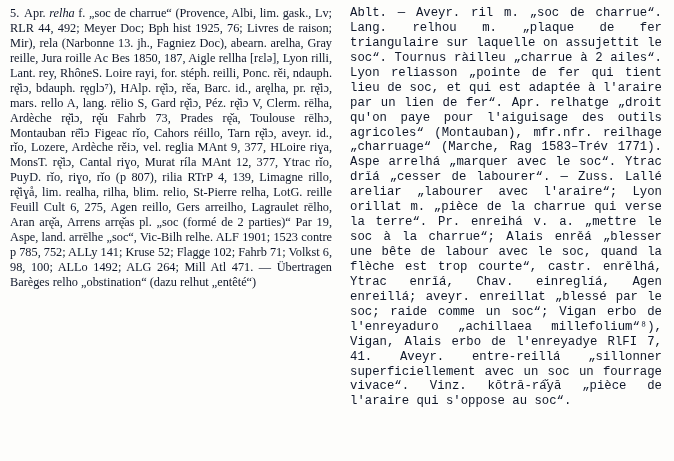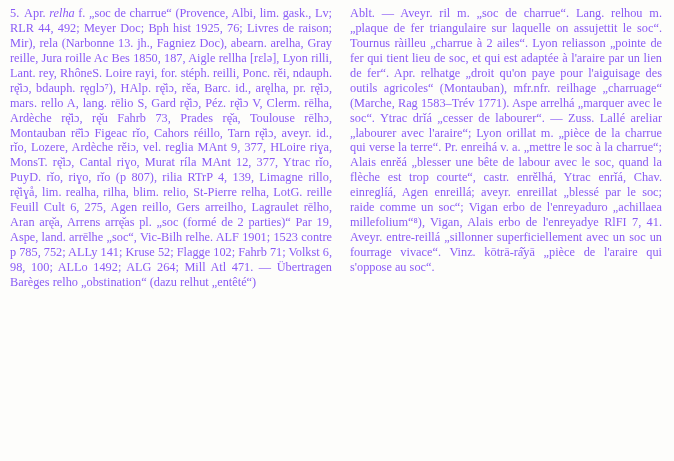--- a/index.html
+++ b/index.html
@@ -25,29 +25,30 @@
     gap: 0;
     padding: 6px 0 0 0;
     box-sizing: border-box;
     height: 100%;
   }
   .col {
     box-sizing: border-box;
     font-size: 12.3px;
     line-height: 1.215;
     text-align: justify;
-    color: #8b5cf6;
+    color: #0f172a;
   }
   .col-left {
     width: 344px;
     padding: 0 12px 0 10px;
   }
   .col-right {
     width: 330px;
     padding: 0 12px 0 6px;
+    font-family: Liberation Mono, monospace;
   }
   .entry {
     text-indent: 0;
   }
   .entry-num {
     margin-right: 2px;
   }
   i, .it {
     font-style: italic;
   }

